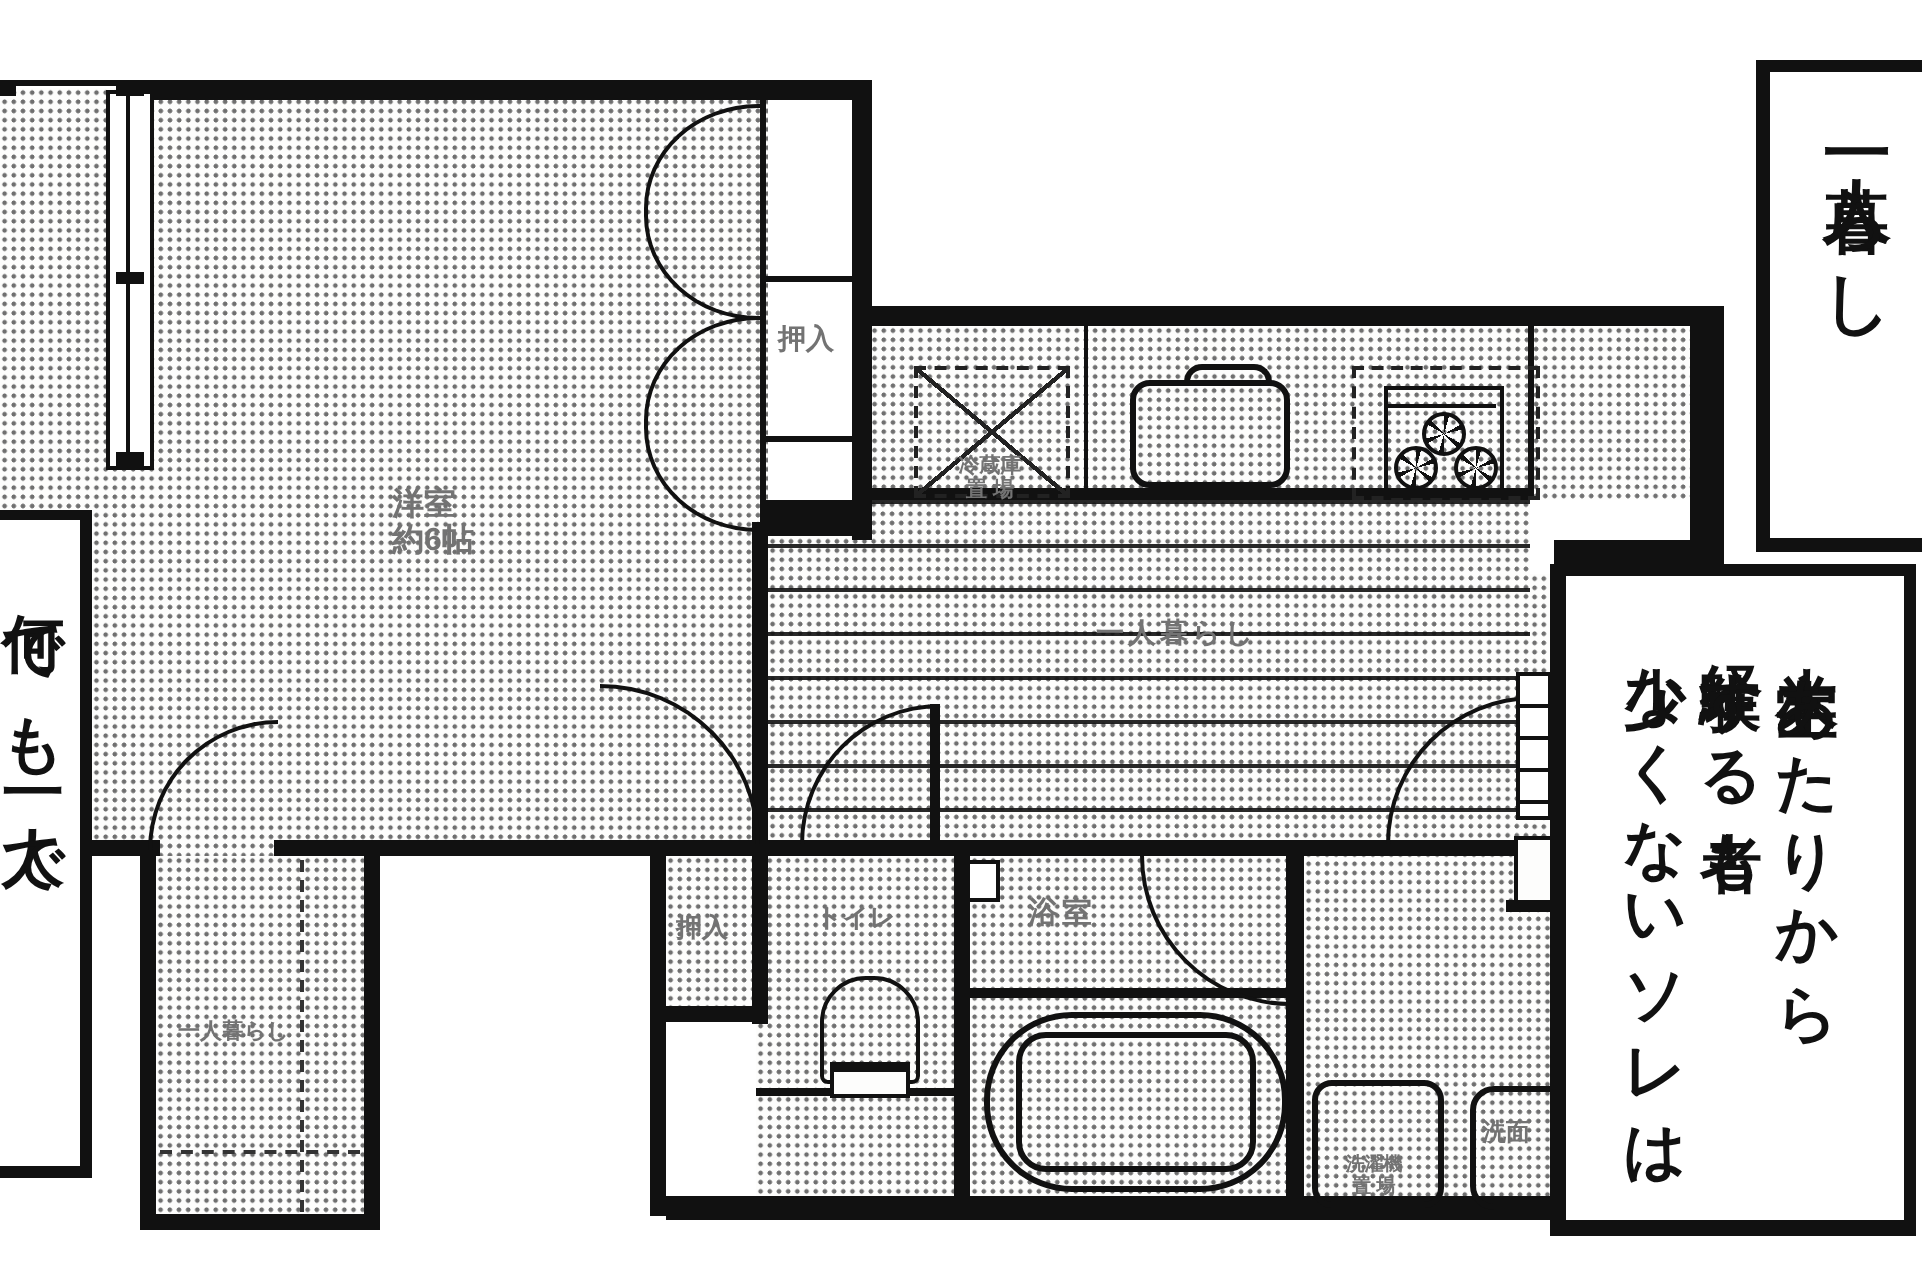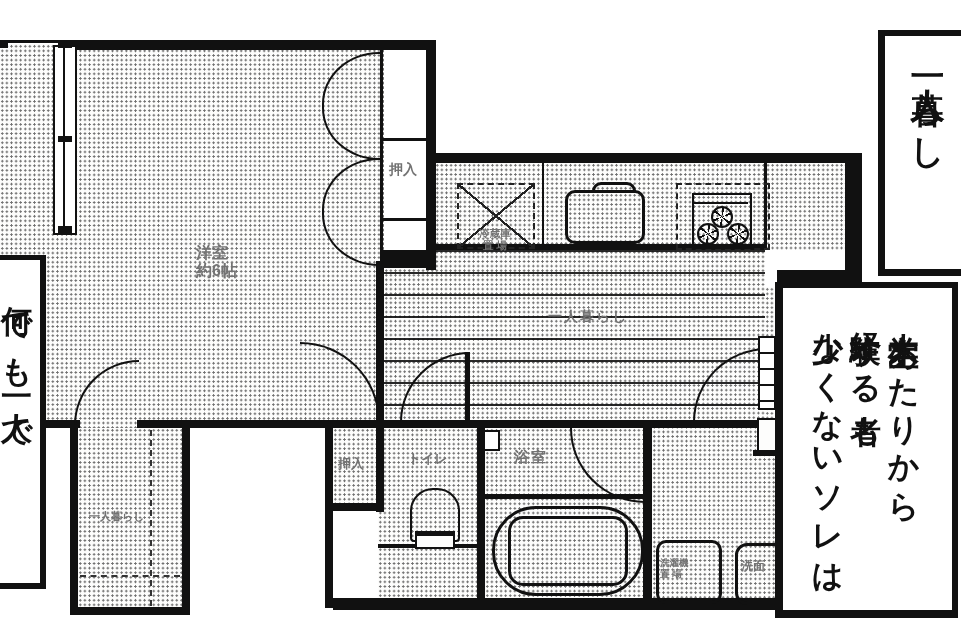--- a/index.html
+++ b/index.html
@@ -109,21 +109,21 @@
   <div class="burner" style="left:711px;top:206px;"></div>
   <div class="burner" style="left:697px;top:223px;"></div>
   <div class="burner" style="left:727px;top:223px;"></div>
 
   <div class="fixture" style="left:410px;top:488px;width:46px;height:50px;border-width:2.5px;border-radius:23px 23px 4px 4px;"></div>
   <div class="fixture" style="left:415px;top:531px;width:36px;height:11px;border-width:2px;border-top-width:5px;background:#fdfdfc;"></div>
   <div class="abs" style="left:483px;top:430px;width:13px;height:17px;background:#fff;border:2px solid #111;"></div>
   <div class="fixture" style="left:492px;top:506px;width:146px;height:84px;border-radius:44px;"></div>
   <div class="fixture" style="left:508px;top:516px;width:114px;height:64px;border-radius:15px;"></div>
   <div class="fixture" style="left:656px;top:540px;width:60px;height:58px;border-radius:10px;"></div>
-  <div class="lbl" style="left:660px;top:536px;width:54px;font-size:9.5px;text-align:left;">
+  <div class="lbl" style="left:660px;top:556px;width:54px;font-size:9.5px;text-align:center;">
     <div>洗濯機</div><div>置 場</div>
   </div>
   <div class="fixture" style="left:735px;top:543px;width:46px;height:56px;border-radius:12px;"></div>
   <div class="lbl" style="left:741px;top:560px;font-size:12px;">洗面</div>
 
   <div class="abs" style="left:150px;top:430px;width:0;height:176px;border-left:2px dashed #333;"></div>
   <div class="abs" style="left:80px;top:575px;width:100px;height:0;border-top:2px dashed #333;"></div>
 
   <div class="lbl" style="left:196px;top:207px;font-size:16px;">
     <div>洋室</div><div>約6帖</div>

